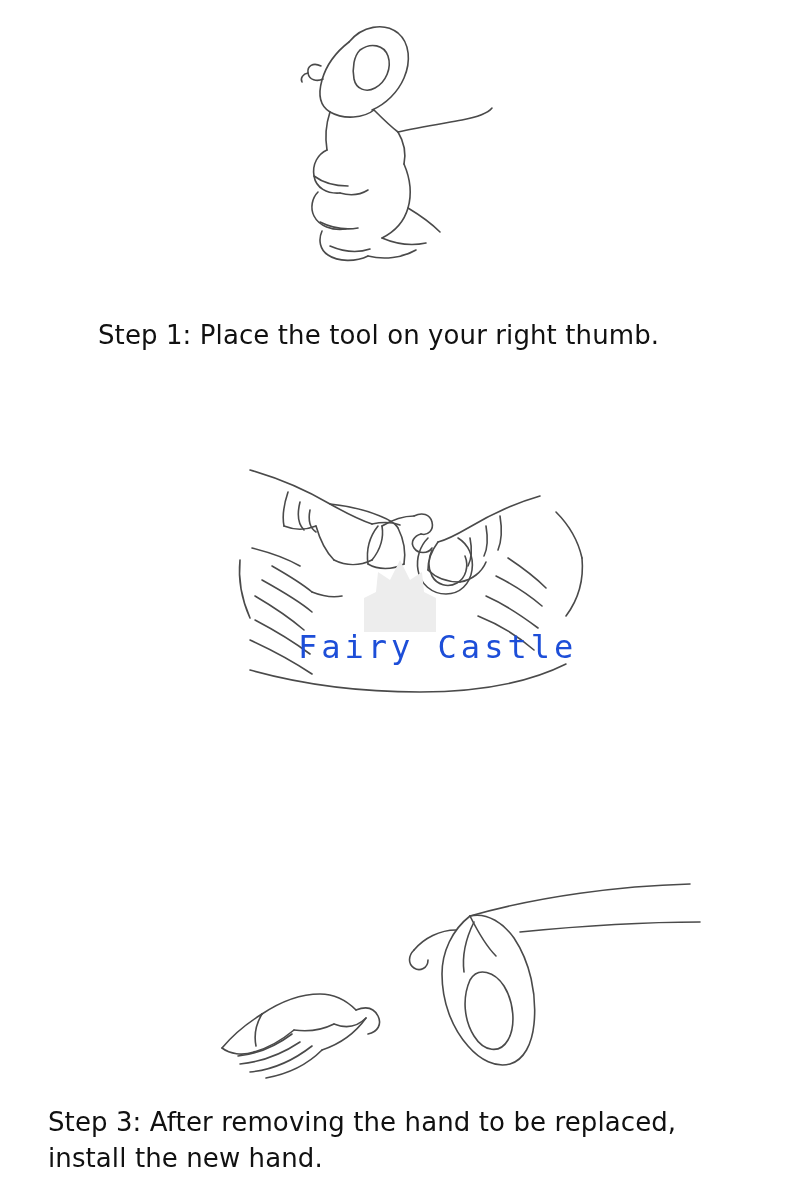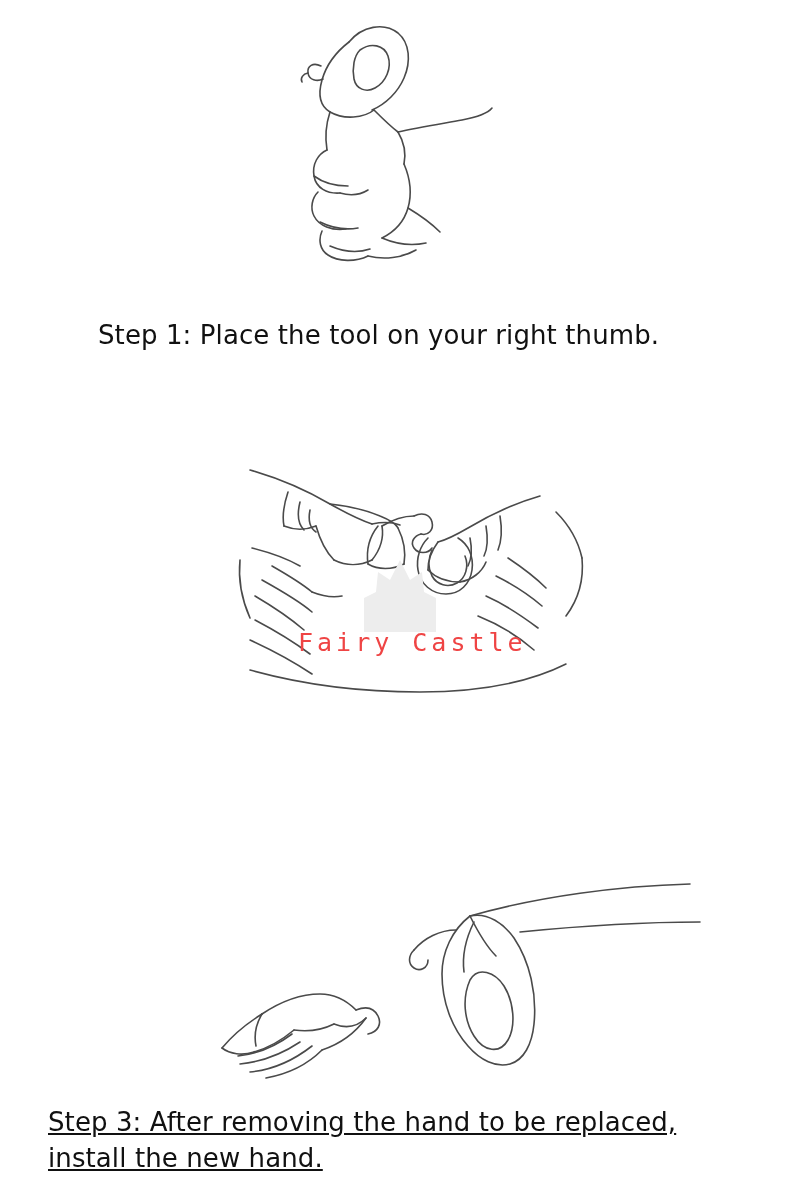--- a/index.html
+++ b/index.html
@@ -56,30 +56,29 @@
     left: 98px;
     width: 680px;
   }
   
   #step3 { top: 860px; }
   #step3 .caption {
     position: absolute;
     top: 245px;
     left: 48px;
     width: 720px;
-    text-decoration: underline;
   }
   .watermark {
     position: absolute;
     left: 298px;
     top: 228px;
     font-family: "DejaVu Sans Mono", monospace;
-    font-size: 25px;
+    font-size: 32px;
     letter-spacing: 4px;
-    color: #ef4444;
+    color: #1d4ed8;
     user-select: none;
   }
   .wm-shape {
     position: absolute;
     left: 362px;
     top: 158px;
     width: 76px;
     height: 78px;
     opacity: 1;
   }

